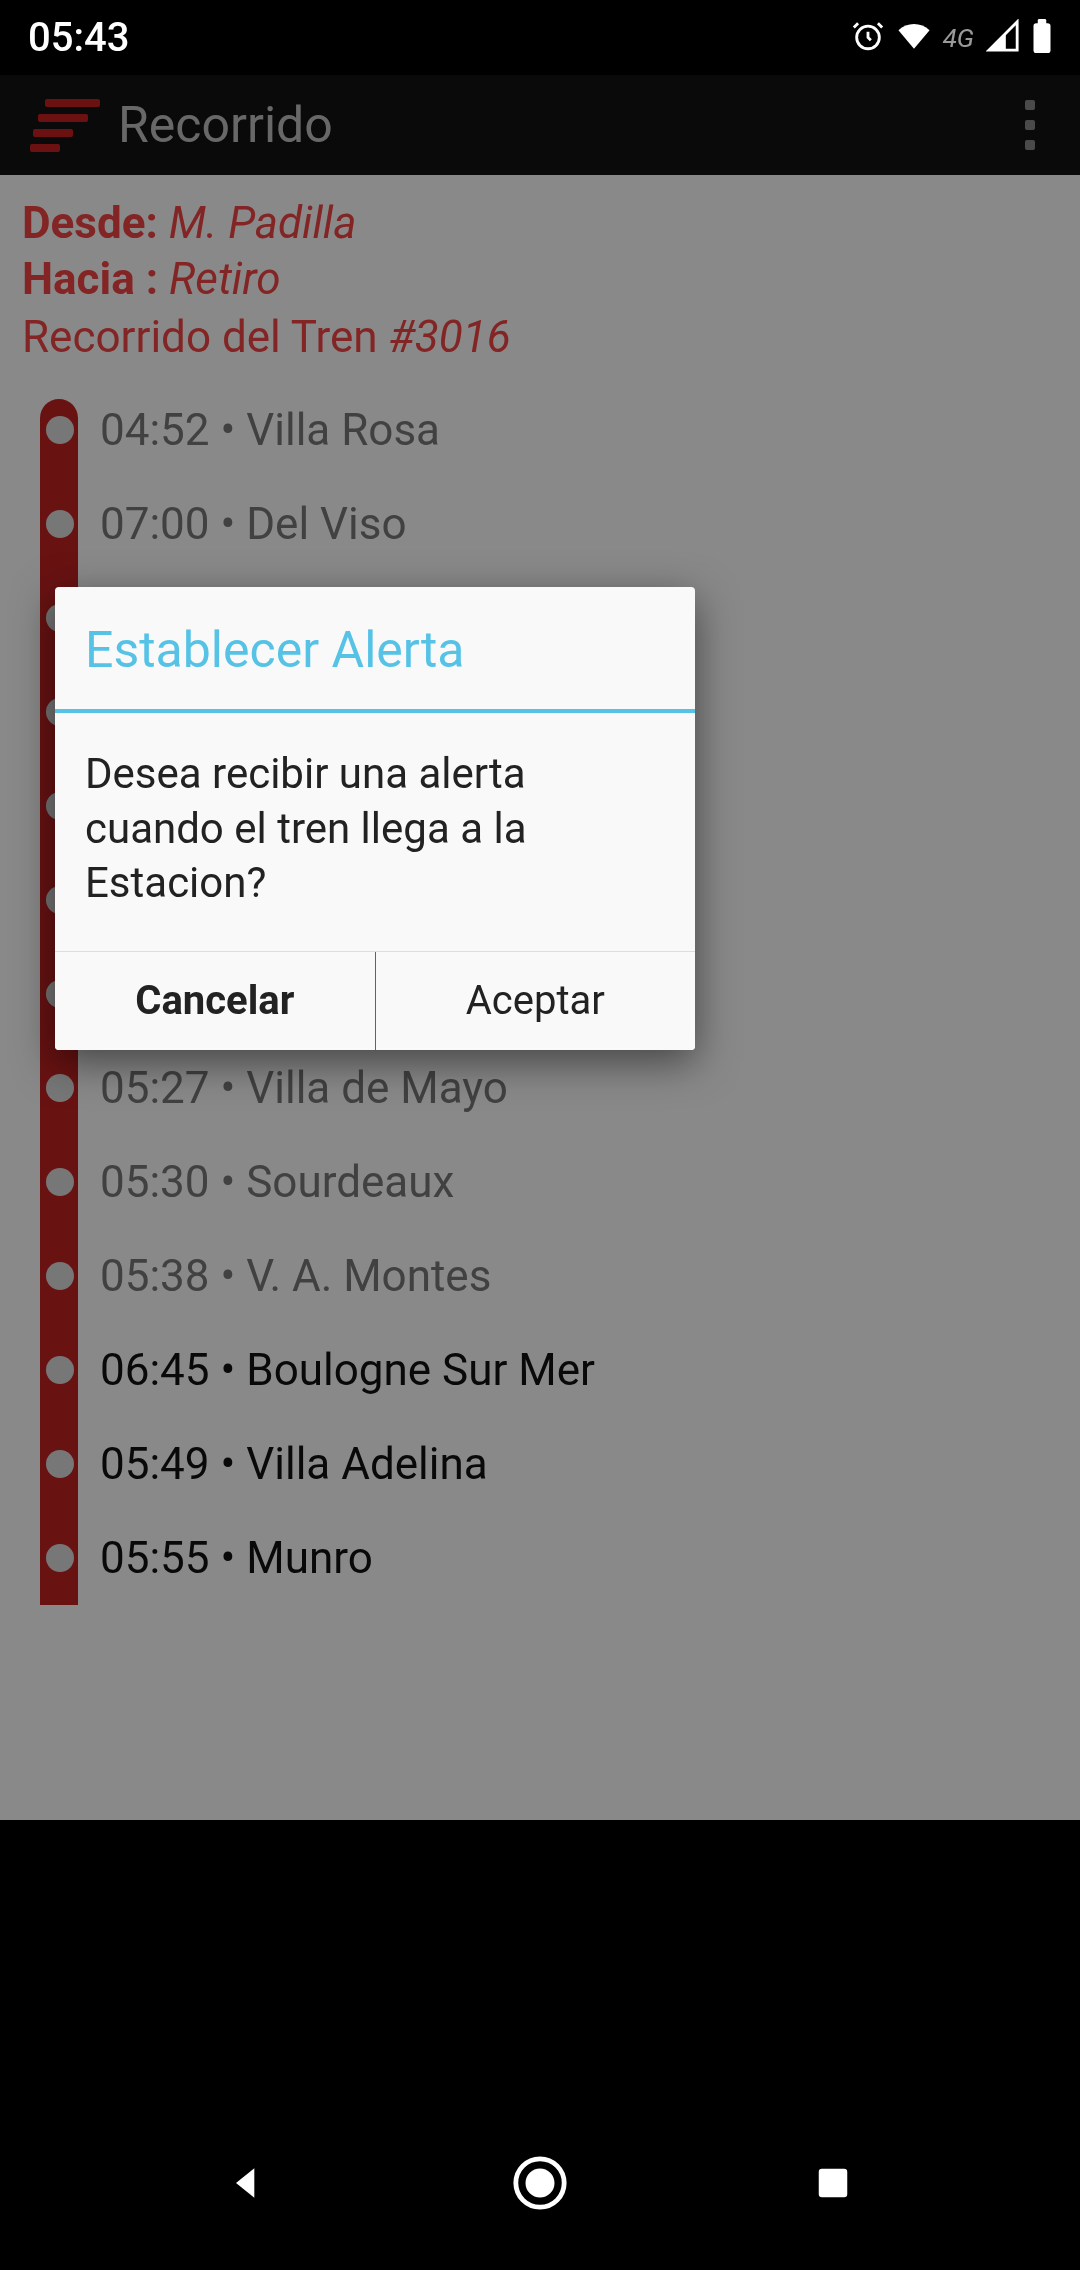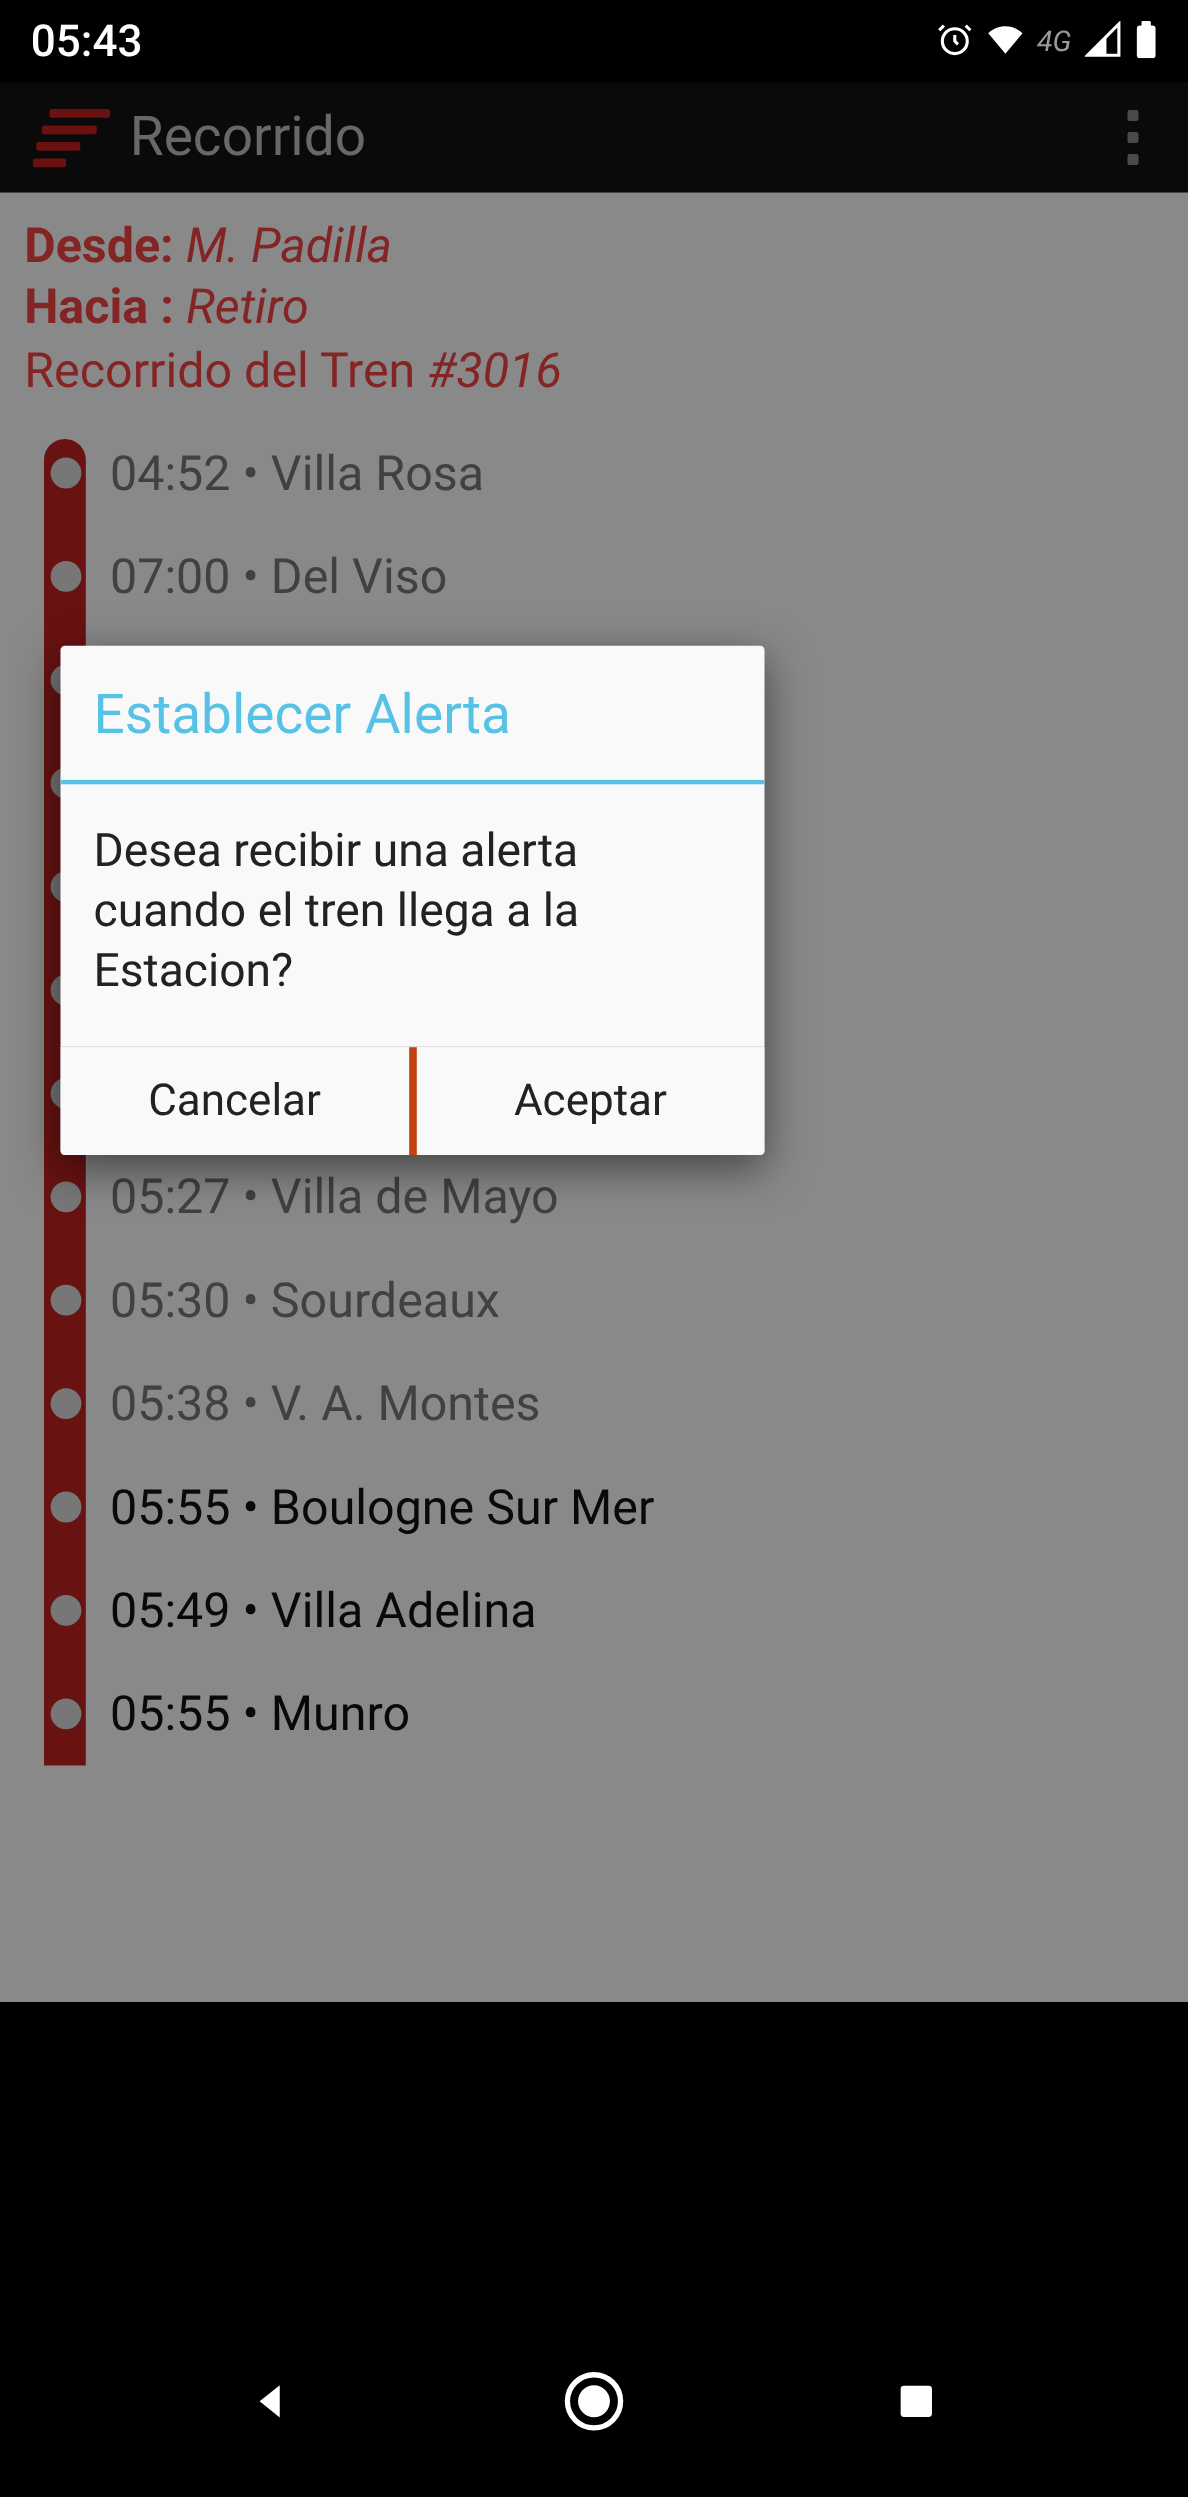--- a/index.html
+++ b/index.html
@@ -38,21 +38,21 @@
   .scrim { position: absolute; left: 0; top: 75px; width: 100%; height: 1745px; background: rgba(0,0,0,0.45); }
   
   .dialog { position: absolute; left: 54px; top: 587px; width: 640px; background: #f9f9f9; border-radius: 4px; box-shadow: 0 12px 40px rgba(0,0,0,0.5); overflow: hidden; width: calc(100% - 386px); }
   
   .dialog { left: 55px; width: 640px; }
   .dialog-title { padding: 34px 30px 30px; font-size: 50px; color: #56c3e6; font-weight: 400; }
   .dialog-divider { height: 4px; background: #56c3e6; }
   .dialog-msg { padding: 34px 30px 40px; font-size: 42px; color: #222; line-height: 1.3; }
   .dialog-actions { display: flex; border-top: 1px solid #ddd; }
   .dialog-btn { flex: 1; height: 98px; display: flex; align-items: center; justify-content: center; font-size: 40px; color: #222; background: #f9f9f9; }
-  .dialog-btn:first-child { border-right: 7px solid #c2410c; }
+  .dialog-btn:first-child { border-right: 1px solid #c2410c; font-weight: bold; }
   
   .nav-bar { position: absolute; left: 0; bottom: 0; width: 100%; height: 175px; background: #000; display: flex; align-items: center; justify-content: space-around; padding: 0 100px; }
   .nav-btn { width: 60px; height: 60px; display: flex; align-items: center; justify-content: center; color: #fff; }
   
   .dim { opacity: 0.6; }
 </style>
 </head>
 <body>
 
 <div class="status-bar">
@@ -154,21 +154,21 @@
       <div class="stop-item past">
         <div class="stop-circle"></div>
         <span>05:30 • Sourdeaux</span>
       </div>
       <div class="stop-item past">
         <div class="stop-circle"></div>
         <span>05:38 • V. A. Montes</span>
       </div>
       <div class="stop-item future">
         <div class="stop-circle"></div>
-        <span>05:55 • Boulogne Sur Mer</span>
+        <span>06:45 • Boulogne Sur Mer</span>
       </div>
       <div class="stop-item future">
         <div class="stop-circle"></div>
         <span>05:49 • Villa Adelina</span>
       </div>
       <div class="stop-item future">
         <div class="stop-circle"></div>
         <span>05:55 • Munro</span>
       </div>
     </div>

